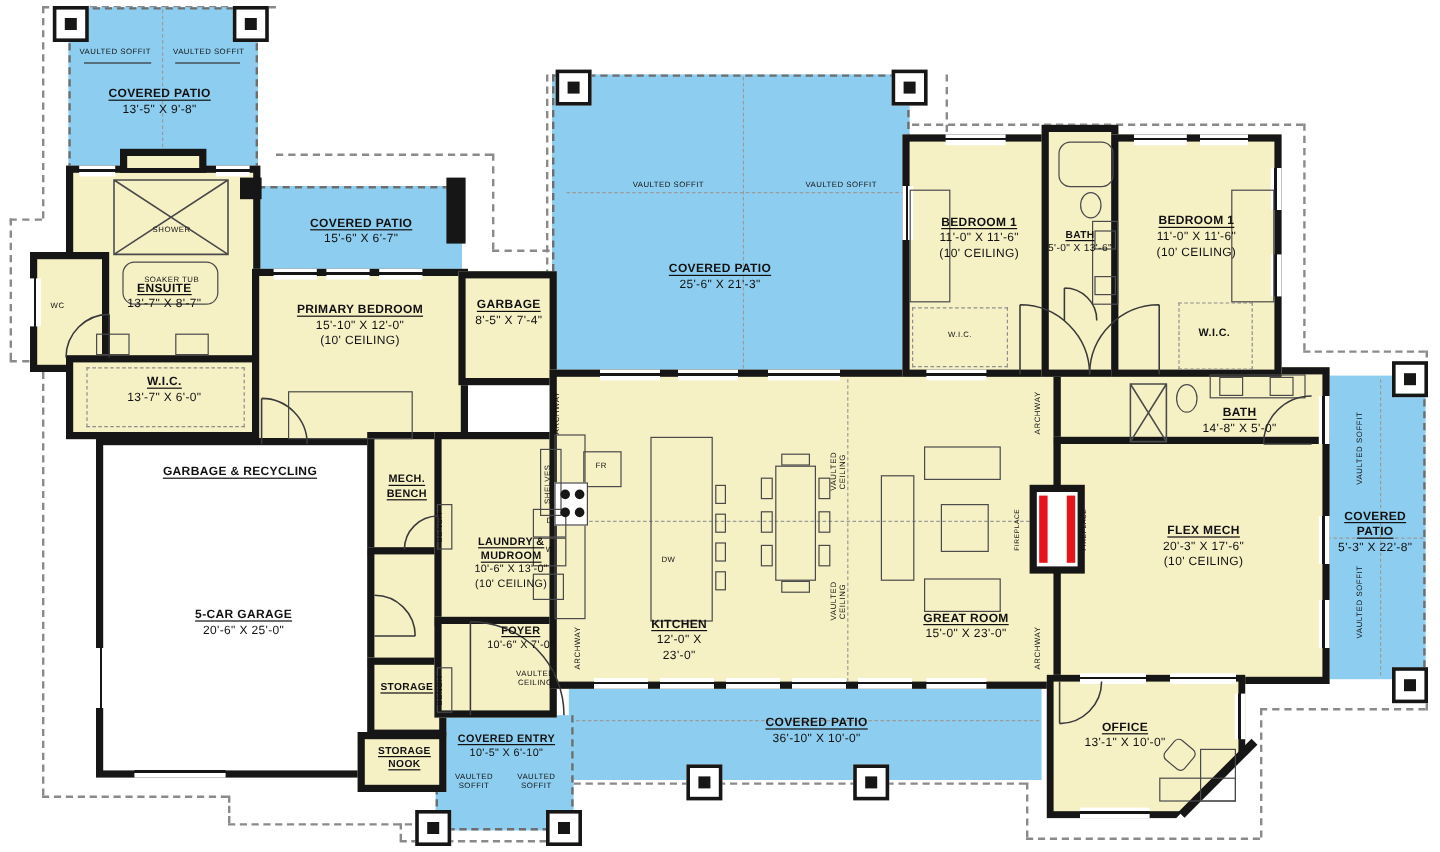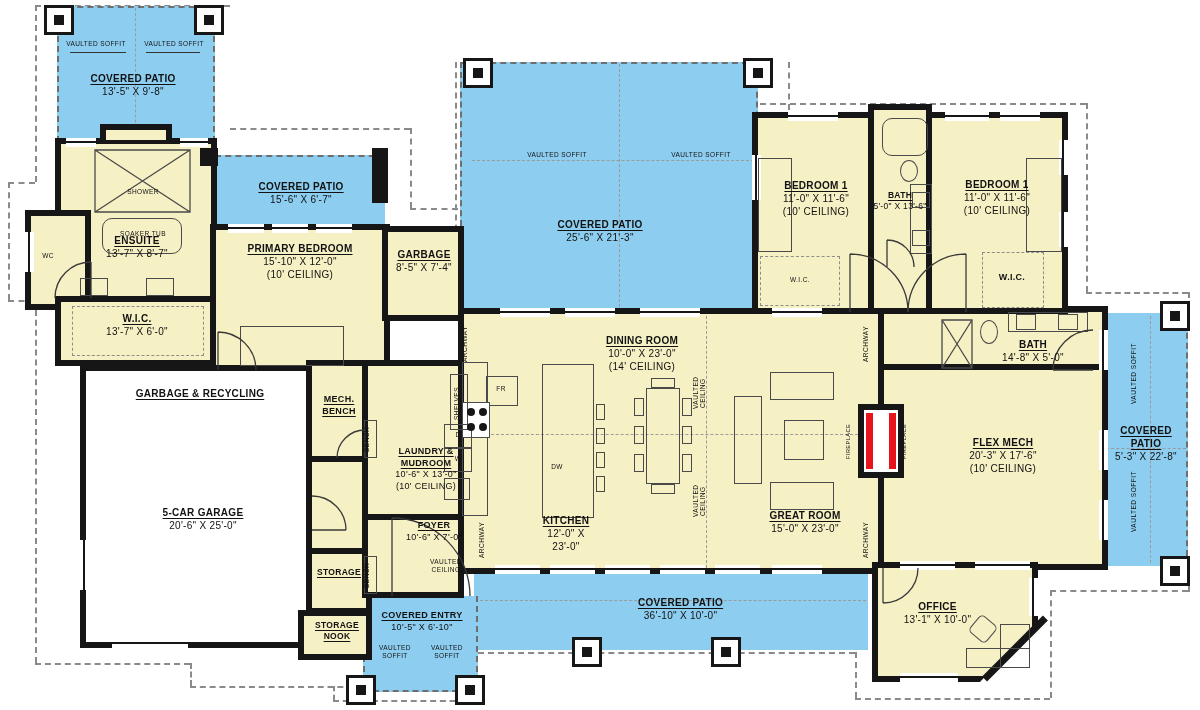--- a/index.html
+++ b/index.html
@@ -271,21 +271,21 @@
   <div class="lbl s10" style="left:67px;top:312px;width:140px;">
     <div class="t">W.I.C.</div>
     <div class="d">13'-7" X 6'-0"</div>
   </div>
 
   <div class="lbl s10" style="left:227px;top:180px;width:148px;">
     <div class="t">COVERED PATIO</div>
     <div class="d">15'-6" X 6'-7"</div>
   </div>
 
-  <div class="lbl s10" style="left:244px;top:242px;width:112px;">
+  <div class="lbl s10" style="left:244px;top:252px;width:112px;">
     <div class="t">PRIMARY BEDROOM</div>
     <div class="d">15'-10" X 12'-0"</div>
     <div class="d">(10' CEILING)</div>
   </div>
 
   <div class="lbl s10" style="left:388px;top:248px;width:72px;">
     <div class="t">GARBAGE</div>
     <div class="d">8'-5" X 7'-4"</div>
   </div>
 
@@ -312,25 +312,20 @@
     <div class="t">BEDROOM 1</div>
     <div class="d">11'-0" X 11'-6"</div>
     <div class="d">(10' CEILING)</div>
   </div>
 
   <div class="sm" style="left:778px;top:276px;width:44px;">W.I.C.</div>
   <div class="lbl s9" style="left:986px;top:272px;width:52px;">
     <div style="font-weight:700;">W.I.C.</div>
   </div>
 
-  <div class="lbl s10" style="left:592px;top:334px;width:100px;">
-    <div class="t">DINING ROOM</div>
-    <div class="d">10'-0" X 23'-0"</div>
-    <div class="d">(14' CEILING)</div>
-  </div>
 
   <div class="lbl s10" style="left:534px;top:514px;width:64px;">
     <div class="t">KITCHEN</div>
     <div class="d">12'-0" X 23'-0"</div>
   </div>
 
   <div class="lbl s10" style="left:750px;top:509px;width:110px;">
     <div class="t">GREAT ROOM</div>
     <div class="d">15'-0" X 23'-0"</div>
   </div>

